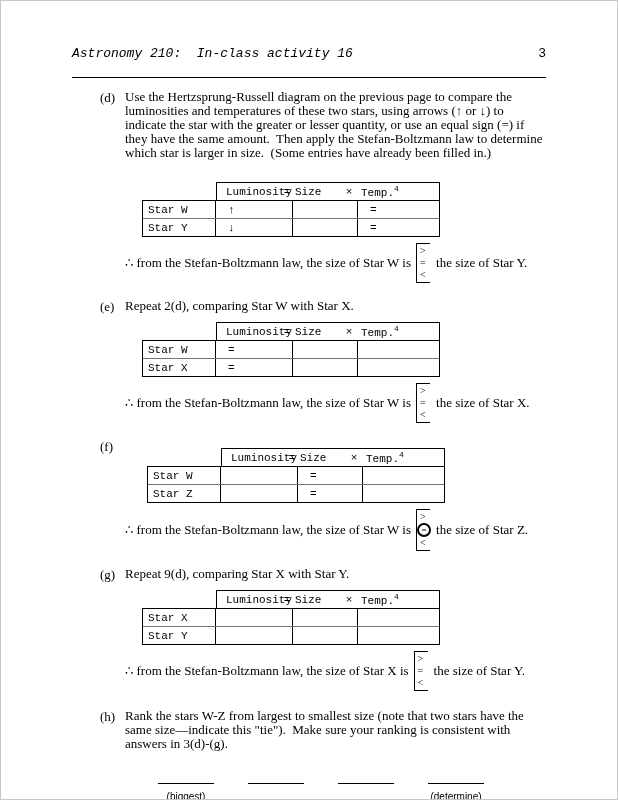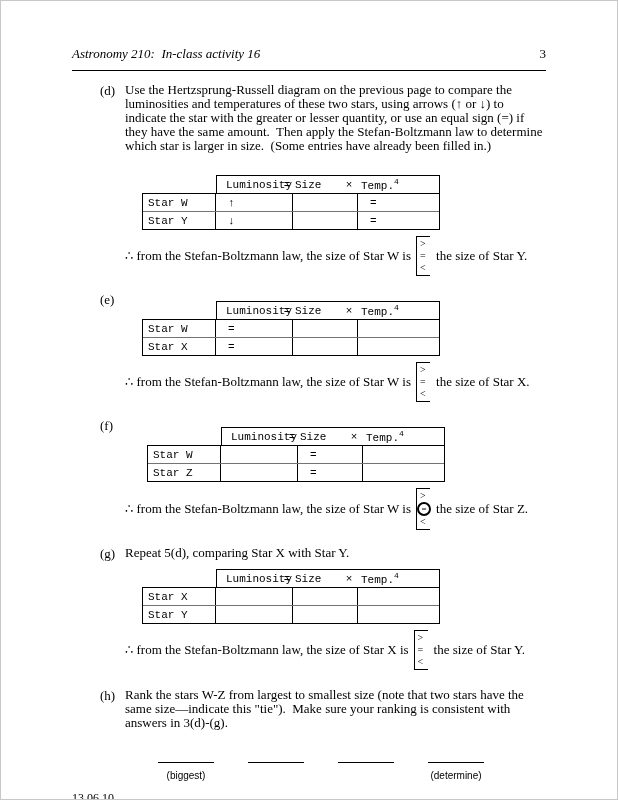--- a/index.html
+++ b/index.html
@@ -16,21 +16,22 @@
     overflow: hidden;
     outline: 1px solid #c8c8c8;
     outline-offset: -1px;
   }
 
   
   .doc-header {
     display: flex;
     justify-content: space-between;
     border-bottom: 1.5px solid #000;
-    padding-bottom: 8px;
+    padding-bottom: 16px;
+    font-family: Liberation Mono, monospace;
   }
   .doc-title { font-style: italic; white-space: pre-wrap; }
   .page-num { font-size: 13px; }
 
   
   .item { display: flex; margin-left: 28px; margin-top: 12px; }
   .item-label { flex: 0 0 25px; }
   .item-body { flex: 1; }
   .item-text { white-space: pre-wrap; line-height: 14px; }
 
@@ -151,20 +152,21 @@
           <span class="choice">&lt;</span>
         </span>
         <span>the size of Star Y.</span>
       </div>
     </div>
   </div>
 
   <div class="item">
     <div class="item-label">(e)</div>
     <div class="item-body">
+      <div class="item-text">Repeat 2(d), comparing Star W with Star X.</div>
 
       <div class="star-table" style="margin-top:9px;">
         <div class="thead-row">
           <div class="thead-spacer"></div>
           <div class="thead">
             <span class="th-lum">Luminosity</span>
             <span class="th-op">=</span>
             <span class="th-size">Size</span>
             <span class="th-op">×</span>
             <span class="th-temp"><span>Temp.</span><sup>4</sup></span>
@@ -237,21 +239,21 @@
           <span class="choice">&lt;</span>
         </span>
         <span>the size of Star Z.</span>
       </div>
     </div>
   </div>
 
   <div class="item">
     <div class="item-label">(g)</div>
     <div class="item-body">
-      <div class="item-text">Repeat 5(d), comparing Star X with Star Y.</div>
+      <div class="item-text">Repeat 9(d), comparing Star X with Star Y.</div>
 
       <div class="star-table" style="margin-top:9px;">
         <div class="thead-row">
           <div class="thead-spacer"></div>
           <div class="thead">
             <span class="th-lum">Luminosity</span>
             <span class="th-op">=</span>
             <span class="th-size">Size</span>
             <span class="th-op">×</span>
             <span class="th-temp"><span>Temp.</span><sup>4</sup></span>

